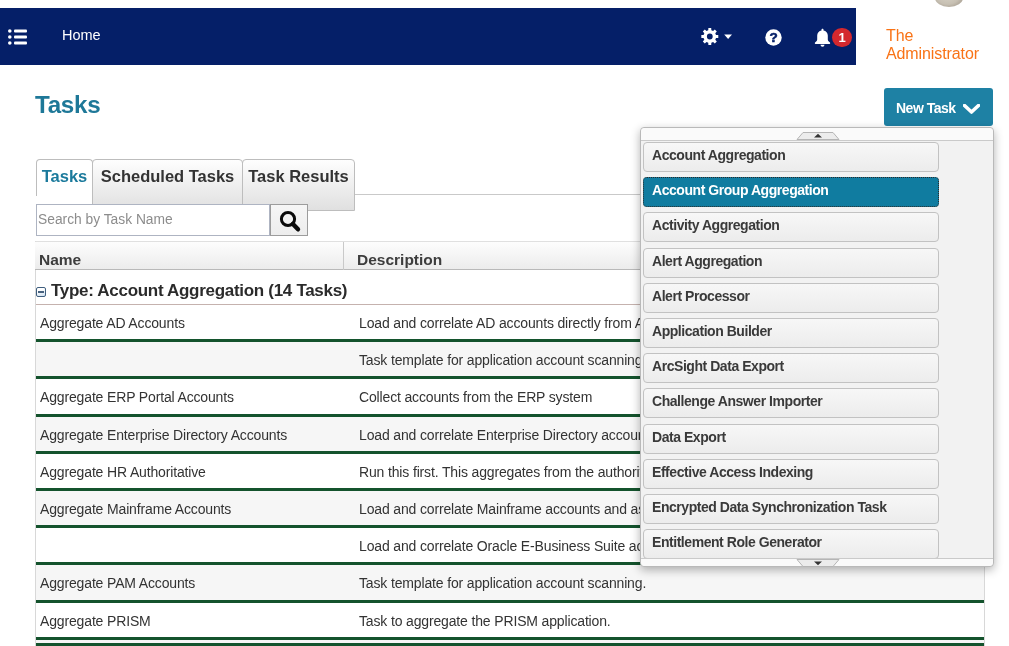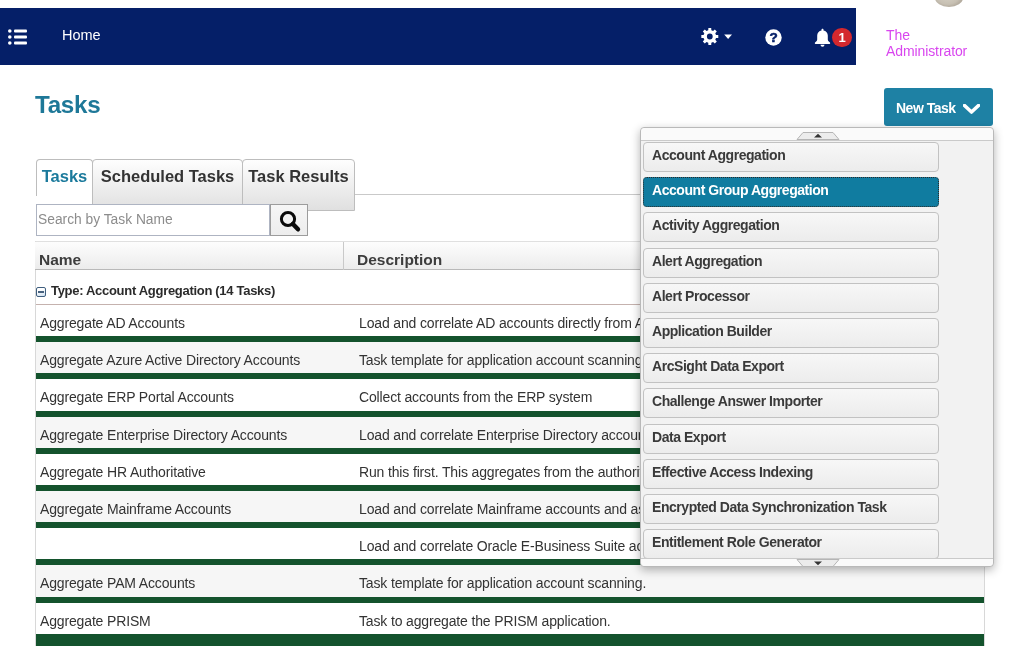--- a/index.html
+++ b/index.html
@@ -7,21 +7,21 @@
 body { position:relative; font-family:"Liberation Sans",sans-serif; background:#fff; overflow:hidden; }
 .abs { position:absolute; }
 
 
 #blob { left:935px; top:-11px; width:28px; height:18px; border-radius:50%;
   background:radial-gradient(ellipse at 45% 30%, #d8d2c6 0%, #c7c0b3 55%, #958b7d 100%); }
 
 
 #nav { left:0; top:8px; width:856px; height:57px; background:#051f68; }
 #home { left:62px; top:19px; color:#fff; font-size:14.5px; }
-#admin { left:886px; top:19px; color:#d946ef; font-size:14px; letter-spacing:-0.1px; }
+#admin { left:886px; top:19px; color:#f97316; font-size:16px; letter-spacing:-0.1px; }
 .navsvg { position:absolute; }
 #badge { left:832px; top:20px; width:20px; height:19px; background:#d4282e; border-radius:10px;
   color:#fff; font-size:13px; font-weight:bold; text-align:center; line-height:19px; }
 
 
 #h1 { left:35px; top:92.5px; font-size:24.2px; letter-spacing:-0.3px; font-weight:bold; color:#1e7898; line-height:24px; }
 
 
 #newtask { left:884px; top:88px; width:109px; height:38px; background:#1e81a4; border-radius:3px;
   color:#fff; font-size:14px; letter-spacing:-0.5px; font-weight:bold; text-align:left; line-height:41.5px; padding-left:12px; }
@@ -43,22 +43,22 @@
 
 
 #tbl { left:35px; top:241px; width:950px; height:405px; border-left:1px solid #d8d8d8; border-right:1px solid #d8d8d8; border-top:1px solid #e0e0e0; }
 #thead { left:35px; top:242px; width:950px; height:28px; background:linear-gradient(#fdfdfd,#ececec); border-bottom:1px solid #b9b9b9; }
 #thead .divider { position:absolute; left:308px; top:0; width:1px; height:28px; background:#c9c9c9; }
 .hname { position:absolute; font-weight:bold; font-size:15.5px; color:#3d3d3d; line-height:36px; }
 #grouprow { left:36px; top:271px; width:948px; height:34px; background:#fff; border-bottom:1px solid #c5b2ae; }
 #gicon { left:36px; top:287px; width:10px; height:10px; border:1px solid #3f5e7e; border-radius:2px;
   background:linear-gradient(160deg,#ffffff 30%,#cfe0f0); }
 #gicon div { position:absolute; left:1px; top:3px; width:6px; height:2px; background:#48627f; }
-#gtext { left:51px; top:274px; height:34px; line-height:34px; font-size:13px; letter-spacing:-0.3px; font-weight:bold; color:#2b2b2b; }
-.row { position:absolute; left:36px; width:948px; border-bottom:6px solid #14532d; font-size:14px; letter-spacing:-0.15px; color:#333; }
+#gtext { left:51px; top:274px; height:34px; line-height:34px; font-size:17px; letter-spacing:-0.3px; font-weight:bold; color:#2b2b2b; }
+.row { position:absolute; left:36px; width:948px; border-bottom:3px solid #14532d; font-size:14px; letter-spacing:-0.15px; color:#333; }
 .row .n { position:absolute; left:4px; }
 .row .d { position:absolute; left:323px; }
 .odd { background:#fff; }
 .even { background:#f6f6f6; }
 
 
 #dd { left:640px; top:127px; width:354px; height:440px; background:#f2f2f2; border:1px solid #b9b9b9;
   border-radius:4px; box-shadow:0 3px 10px rgba(0,0,0,0.3); z-index:10; }
 #ddtop { position:absolute; left:0; top:0; width:352px; height:13px; background:#fafafa;
   border-bottom:1px solid #cacaca; border-radius:4px 4px 0 0; }
@@ -136,21 +136,20 @@
     <div></div>
   </div>
 <div class="abs" id="gtext">Type: Account Aggregation (14 Tasks)</div>
 
 <div id="rows">
     <div class="row odd" style="top:305px;height:37px;line-height:36px;">
       <div class="n">Aggregate AD Accounts</div>
       <div class="d">Load and correlate AD accounts directly from Active Directory</div>
     </div>
     <div class="row even" style="top:342px;height:37px;line-height:36px;">
-      <div class="n">Aggregate Azure Active Directory Accounts</div>
       <div class="d">Task template for application account scanning.</div>
     </div>
     <div class="row odd" style="top:379px;height:38px;line-height:37px;">
       <div class="n">Aggregate ERP Portal Accounts</div>
       <div class="d">Collect accounts from the ERP system</div>
     </div>
     <div class="row even" style="top:417px;height:37px;line-height:36px;">
       <div class="n">Aggregate Enterprise Directory Accounts</div>
       <div class="d">Load and correlate Enterprise Directory accounts</div>
     </div>

